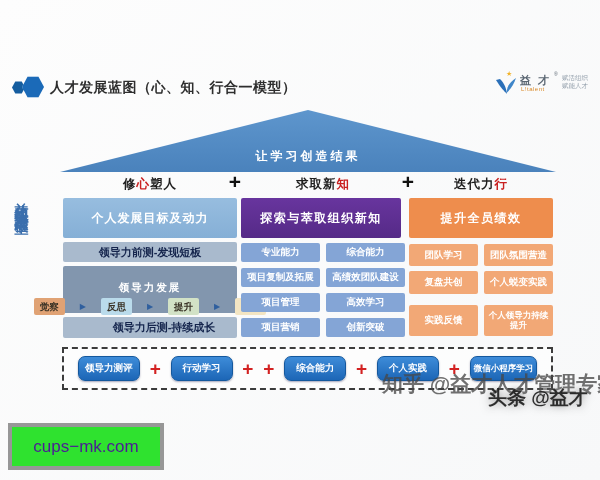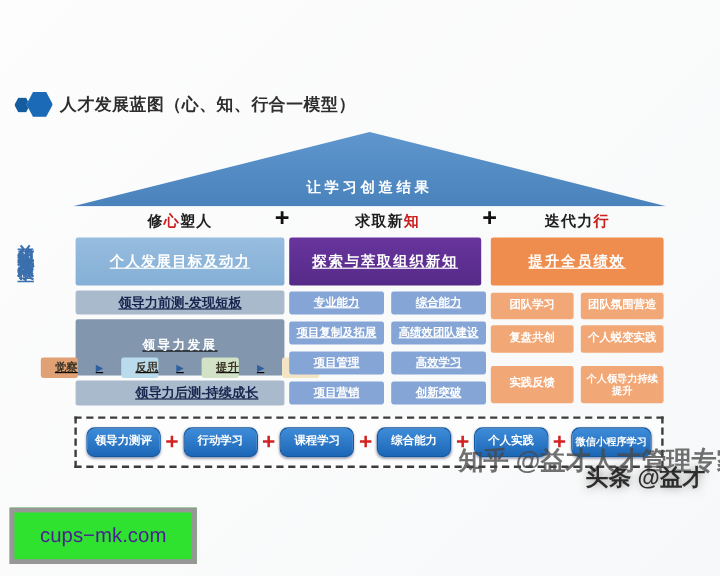--- a/index.html
+++ b/index.html
@@ -34,21 +34,21 @@
   .pillar-label .red { color:#c92121; }
   .plus-black { position:absolute; top:169px; width:24px; height:26px; line-height:26px; text-align:center;
                 font-size:21px; font-weight:bold; color:#111; }
 
   
   .side-title { position:absolute; left:13px; top:192px; height:164px; writing-mode:vertical-rl; text-orientation:upright;
                 font-size:14px; font-weight:bold; color:#3b6fad; letter-spacing:2px; }
 
   
   .box { position:absolute; display:flex; align-items:center; justify-content:center;
-         text-align:right; border-radius:2px; font-weight:bold;text-decoration:underline; }
+         text-align:center; border-radius:2px; font-weight:bold; }
 
   
   .h-box1 { left:63px; top:198px; width:174px; height:40px; background:linear-gradient(180deg,#97bddf,#85afd6); color:#fff; font-size:12px; letter-spacing:1px; }
   .h-box2 { left:63px; top:242px; width:174px; height:20px; background:#a9bacd; color:#15254d; font-size:11px; }
   .h-box3 { left:63px; top:266px; width:174px; height:47px; background:#8296ae; flex-direction:column; justify-content:flex-start; padding-top:15px; }
   .h-box3-title { color:#fff; font-size:10.5px; font-weight:bold; letter-spacing:2px; }
   .steps { display:flex; align-items:center; gap:15px; margin-top:3px; }
   .step { width:31px; height:17px; line-height:17px; font-size:9.5px; font-weight:bold; color:#3a3326; border-radius:2px; }
   .step0 { background:#e0a274; } .step1 { background:#badbeb; } .step2 { background:#d2e2c6; } .step3 { background:#f3e5c3; }
   .step-arrow { color:#2f5f9e; font-size:8px; }
@@ -85,20 +85,34 @@
 <body>
 
 <div class="stage">
 
   <div class="hexwrap">
     <span class="hex small"></span>
     <span class="hex big"></span>
   </div>
   <div class="page-title">人才发展蓝图（心、知、行合一模型）</div>
 
+  <div class="logo">
+    <svg width="24" height="22" viewBox="0 0 24 22">
+      <path d="M2 6 C7 14, 10 17, 13 20 C12 13, 10 9, 6 5 Z" fill="#2a6fb8"></path>
+      <path d="M22 4 C16 8, 13 12, 12.5 19 C17 15, 20 10, 22 4 Z" fill="#3f86c9"></path>
+    </svg>
+    <span class="star">★</span>
+    <span class="logo-name">益 才</span>
+    <span class="logo-reg">®</span>
+    <span class="logo-brand">L!talent</span>
+    <div class="logo-tags">
+      <div>赋活组织</div>
+      <div>赋能人才</div>
+    </div>
+  </div>
 
   <div class="roof">
     <div class="roof-label">让学习创造结果</div>
   </div>
 
   <div class="pillar-label" style="left:85px;"><span>修</span><span class="red">心</span><span>塑人</span></div>
   <div class="plus-black" style="left:223px;">+</div>
   <div class="pillar-label" style="left:258px;"><span>求取新</span><span class="red">知</span><span></span></div>
   <div class="plus-black" style="left:396px;">+</div>
   <div class="pillar-label" style="left:416px;"><span>迭代力</span><span class="red">行</span><span></span></div>
@@ -151,21 +165,20 @@
   <div class="a-row" style="top:305px; height:31px;">
     <div class="a-cell">实践反馈</div>
     <div class="a-cell" style="font-size:8.5px;">个人领导力持续提升</div>
   </div>
 
   <div class="delivery">
     <div class="d-btn">领导力测评</div>
     <span class="d-plus">+</span>
     <div class="d-btn">行动学习</div>
     <span class="d-plus">+</span>
-    <div class="d-btn">课程学习</div>
     <span class="d-plus">+</span>
     <div class="d-btn">综合能力</div>
     <span class="d-plus">+</span>
     <div class="d-btn">个人实践</div>
     <span class="d-plus">+</span>
     <div class="d-btn" style="font-size:8.5px;">微信小程序学习</div>
   </div>
 
   <div class="wm-zhihu">知乎 @益才人才管理专家</div>
   <div class="wm-toutiao">头条 @益才</div>

